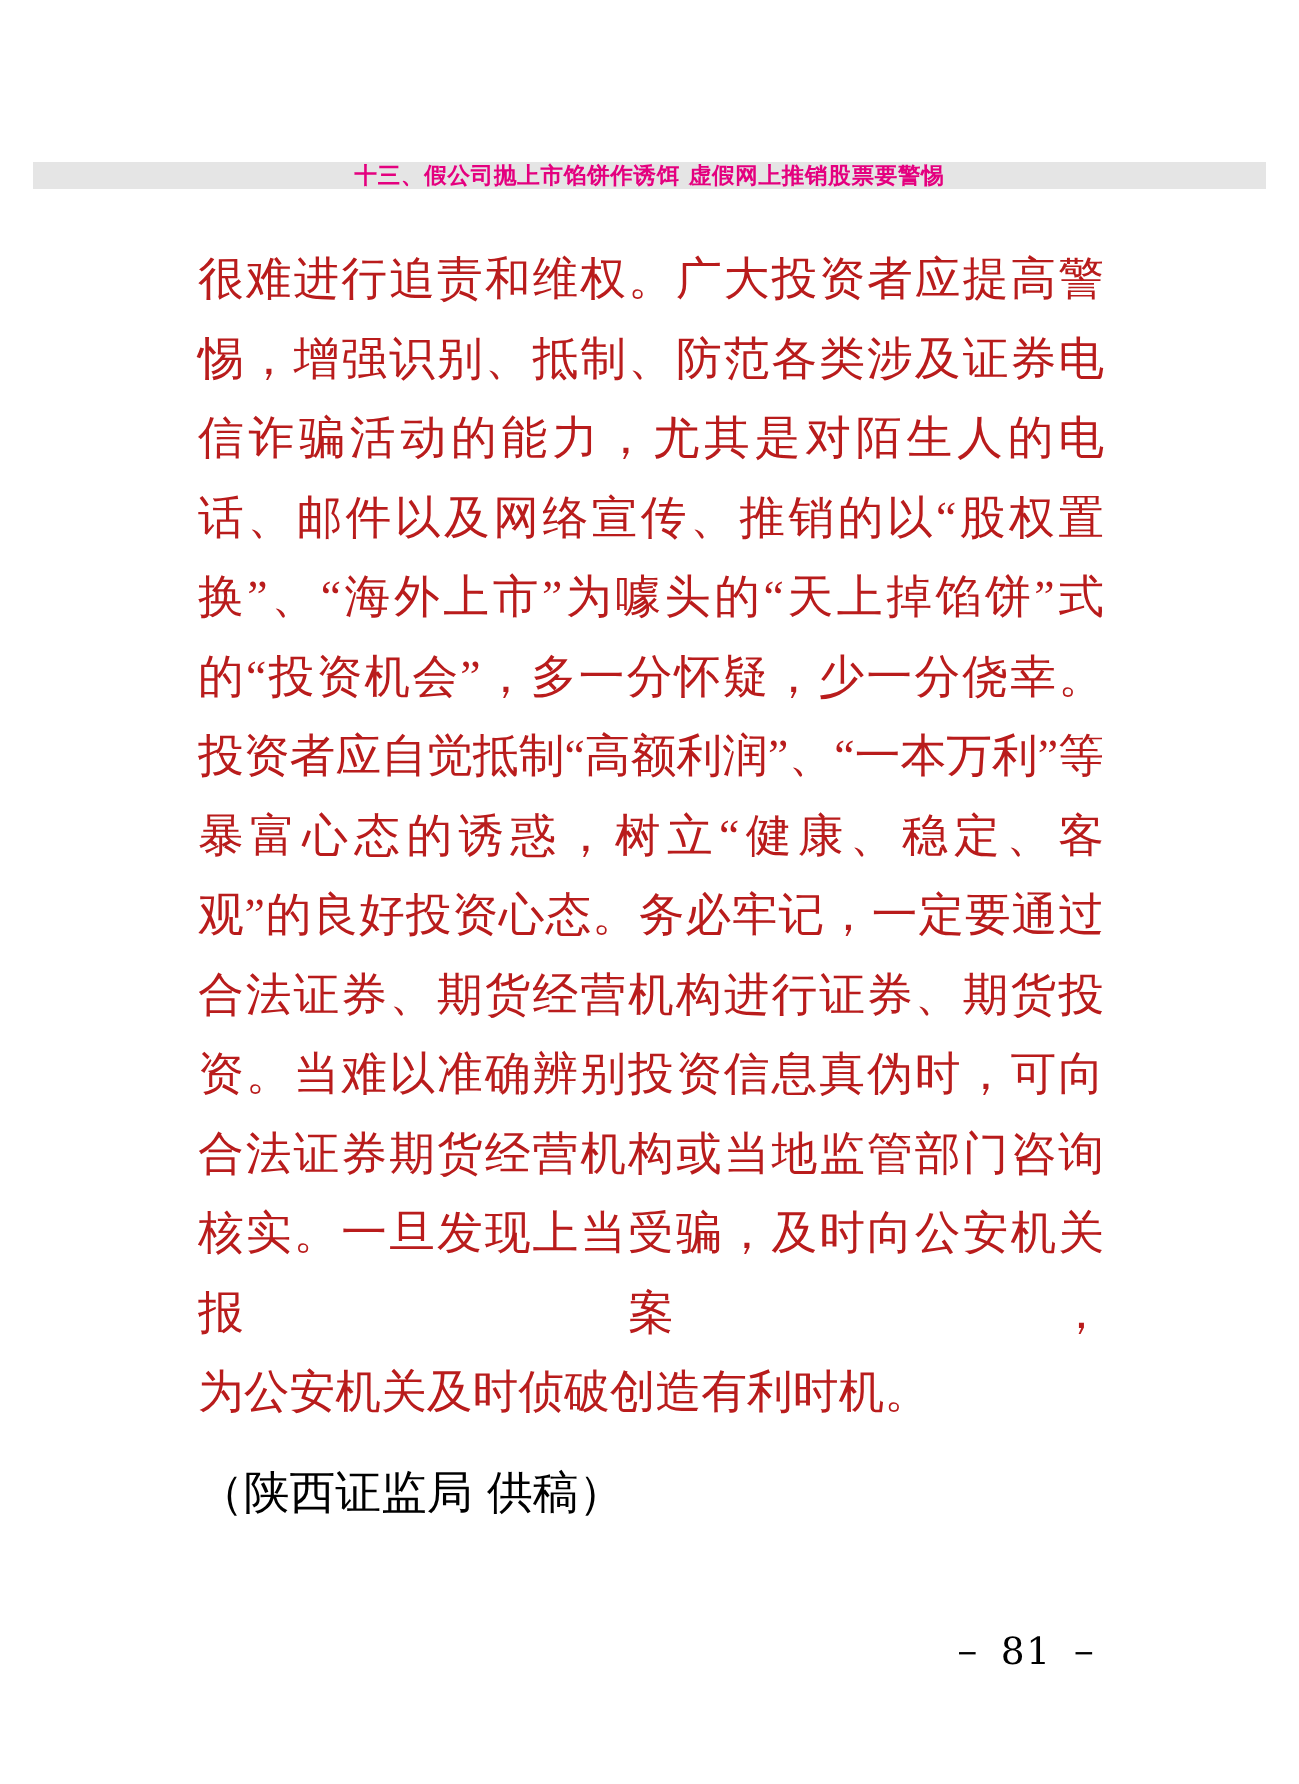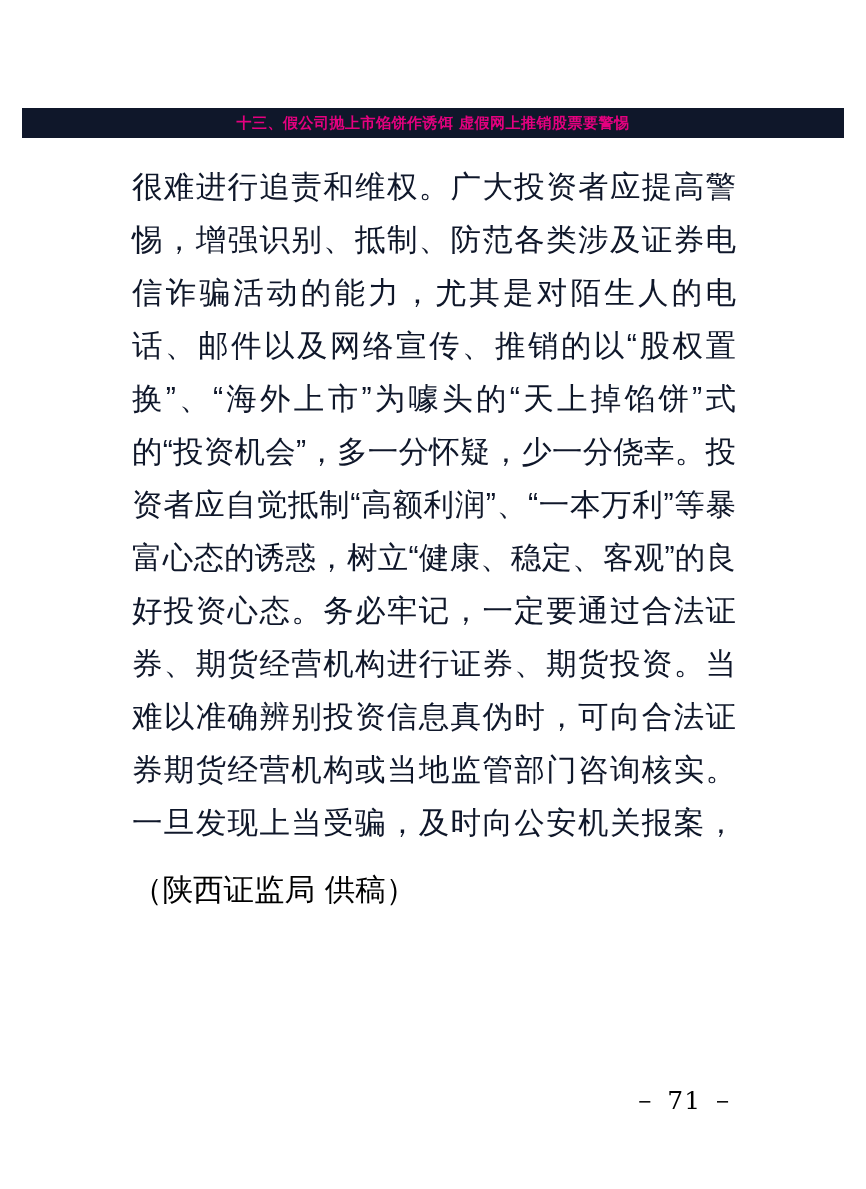--- a/index.html
+++ b/index.html
@@ -19,24 +19,23 @@
     width: 866px;
     height: 1189px;
     box-sizing: border-box;
   }
   
   .header-band {
     position: absolute;
     left: 22px;
     top: 108px;
     width: 822px;
-    height: 30px;
-    background: #0f172a;
+    height: 18px;
+    background: #e5e5e5;
     display: flex;
-    align-items: center;
     justify-content: center;
   }
   .header-text {
     font-family: "DejaVu Sans", "Liberation Sans", sans-serif;
     font-size: 15px;
     font-weight: bold;
     color: #e4007f;
     letter-spacing: 0.5px;
     white-space: nowrap;
   }
@@ -44,25 +43,25 @@
   .body-block {
     position: absolute;
     left: 132px;
     top: 160px;
     width: 604px;
   }
   .para {
     margin: 0;
     font-size: 30.5px;
     line-height: 53px;
-    color: #0f172a;
+    color: #b91c1c;
     text-align: justify;
     text-align-last: justify;
     letter-spacing: 0px;
-    font-family: Liberation Sans, sans-serif;
+    font-family: Liberation Serif, serif;
   }
   .para .lastline {
     display: block;
     text-align: left;
     text-align-last: left;
   }
   .signature {
     margin: 14px 0 0 0;
     font-size: 30.5px;
     line-height: 53px;
@@ -85,19 +84,19 @@
 </head>
 <body>
 
 <div class="page">
 
   <div class="header-band">
     <div class="header-text">十三、假公司抛上市馅饼作诱饵  虚假网上推销股票要警惕</div>
   </div>
 
   <div class="body-block">
-    <p class="para"><span>很难进行追责和维权。广大投资者应提高警惕，增强识别、抵制、防范各类涉及证券电信诈骗活动的能力，尤其是对陌生人的电话、邮件以及网络宣传、推销的以“股权置换”、“海外上市”为噱头的“天上掉馅饼”式的“投资机会”，多一分怀疑，少一分侥幸。投资者应自觉抵制“高额利润”、“一本万利”等暴富心态的诱惑，树立“健康、稳定、客观”的良好投资心态。务必牢记，一定要通过合法证券、期货经营机构进行证券、期货投资。当难以准确辨别投资信息真伪时，可向合法证券期货经营机构或当地监管部门咨询核实。一旦发现上当受骗，及时向公安机关报案，</span></p>
+    <p class="para"><span>很难进行追责和维权。广大投资者应提高警惕，增强识别、抵制、防范各类涉及证券电信诈骗活动的能力，尤其是对陌生人的电话、邮件以及网络宣传、推销的以“股权置换”、“海外上市”为噱头的“天上掉馅饼”式的“投资机会”，多一分怀疑，少一分侥幸。投资者应自觉抵制“高额利润”、“一本万利”等暴富心态的诱惑，树立“健康、稳定、客观”的良好投资心态。务必牢记，一定要通过合法证券、期货经营机构进行证券、期货投资。当难以准确辨别投资信息真伪时，可向合法证券期货经营机构或当地监管部门咨询核实。一旦发现上当受骗，及时向公安机关报案，</span><span class="lastline">为公安机关及时侦破创造有利时机。</span></p>
     <p class="signature">（陕西证监局  供稿）</p>
   </div>
 
-  <div class="page-number">－ 71 －</div>
+  <div class="page-number">－ 81 －</div>
 
 </div>
 
 </body></html>

